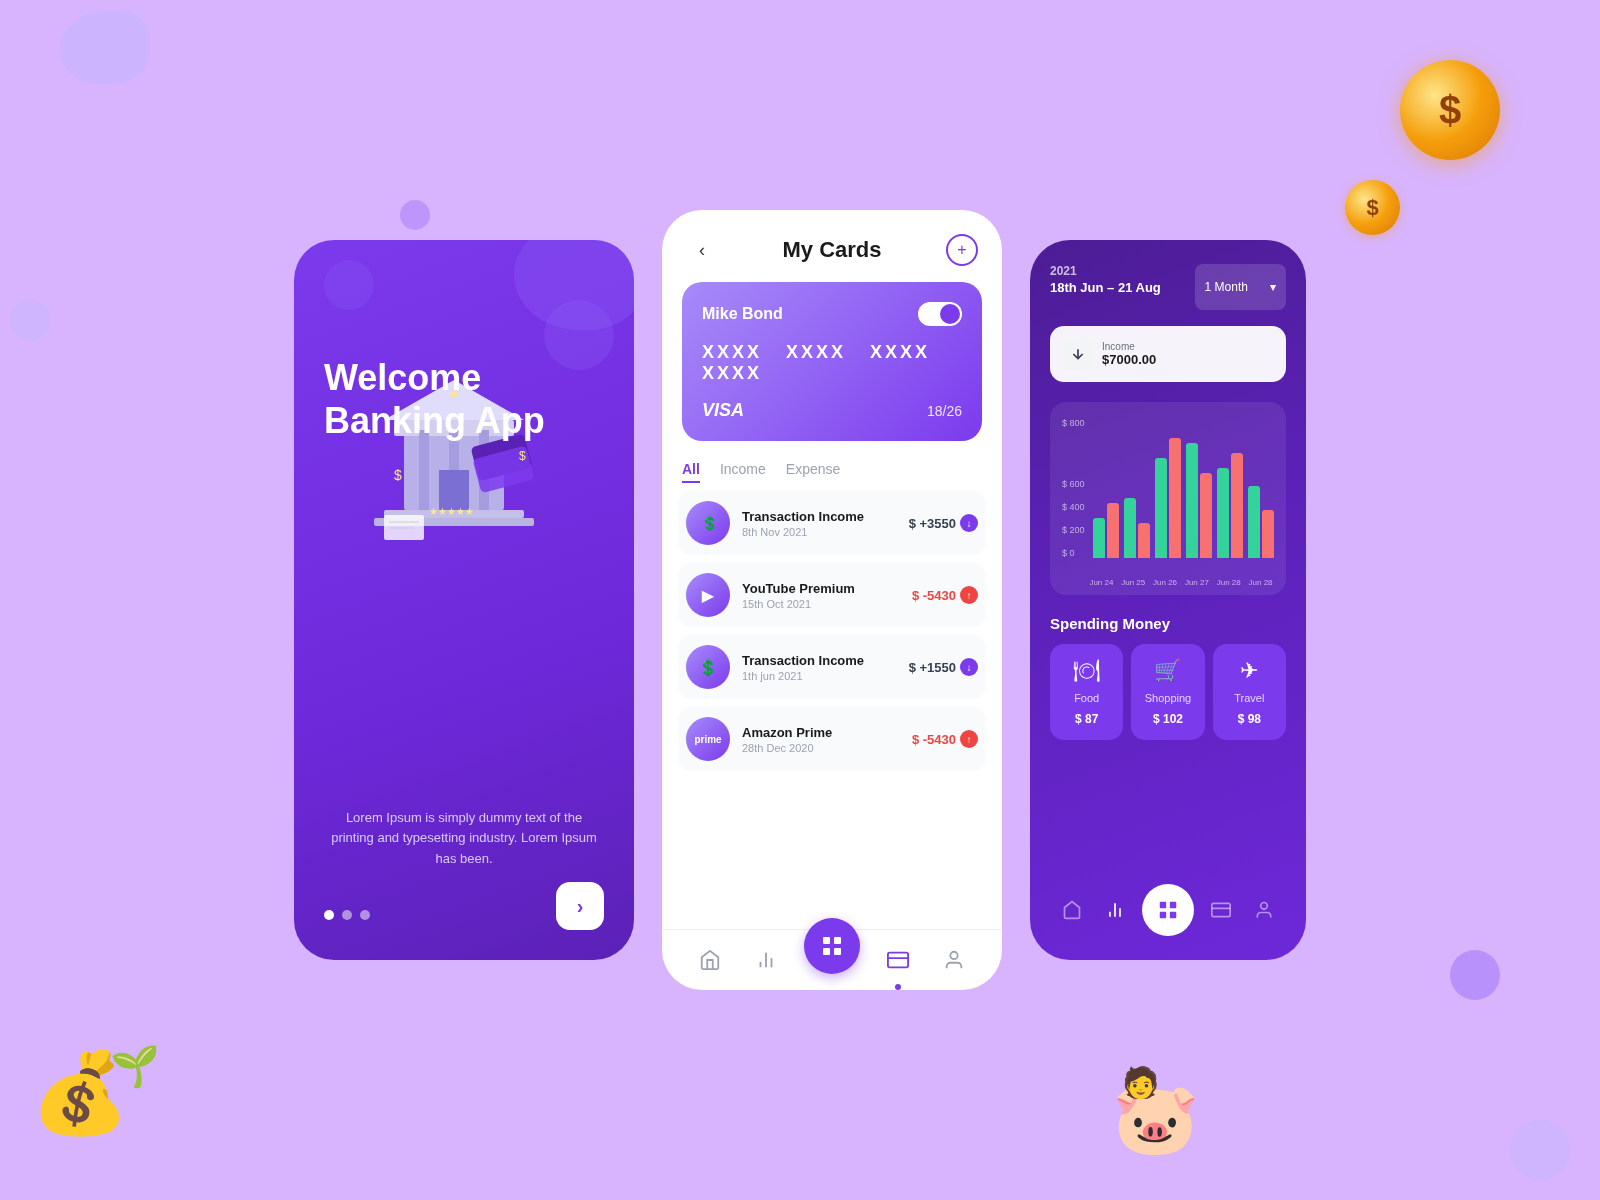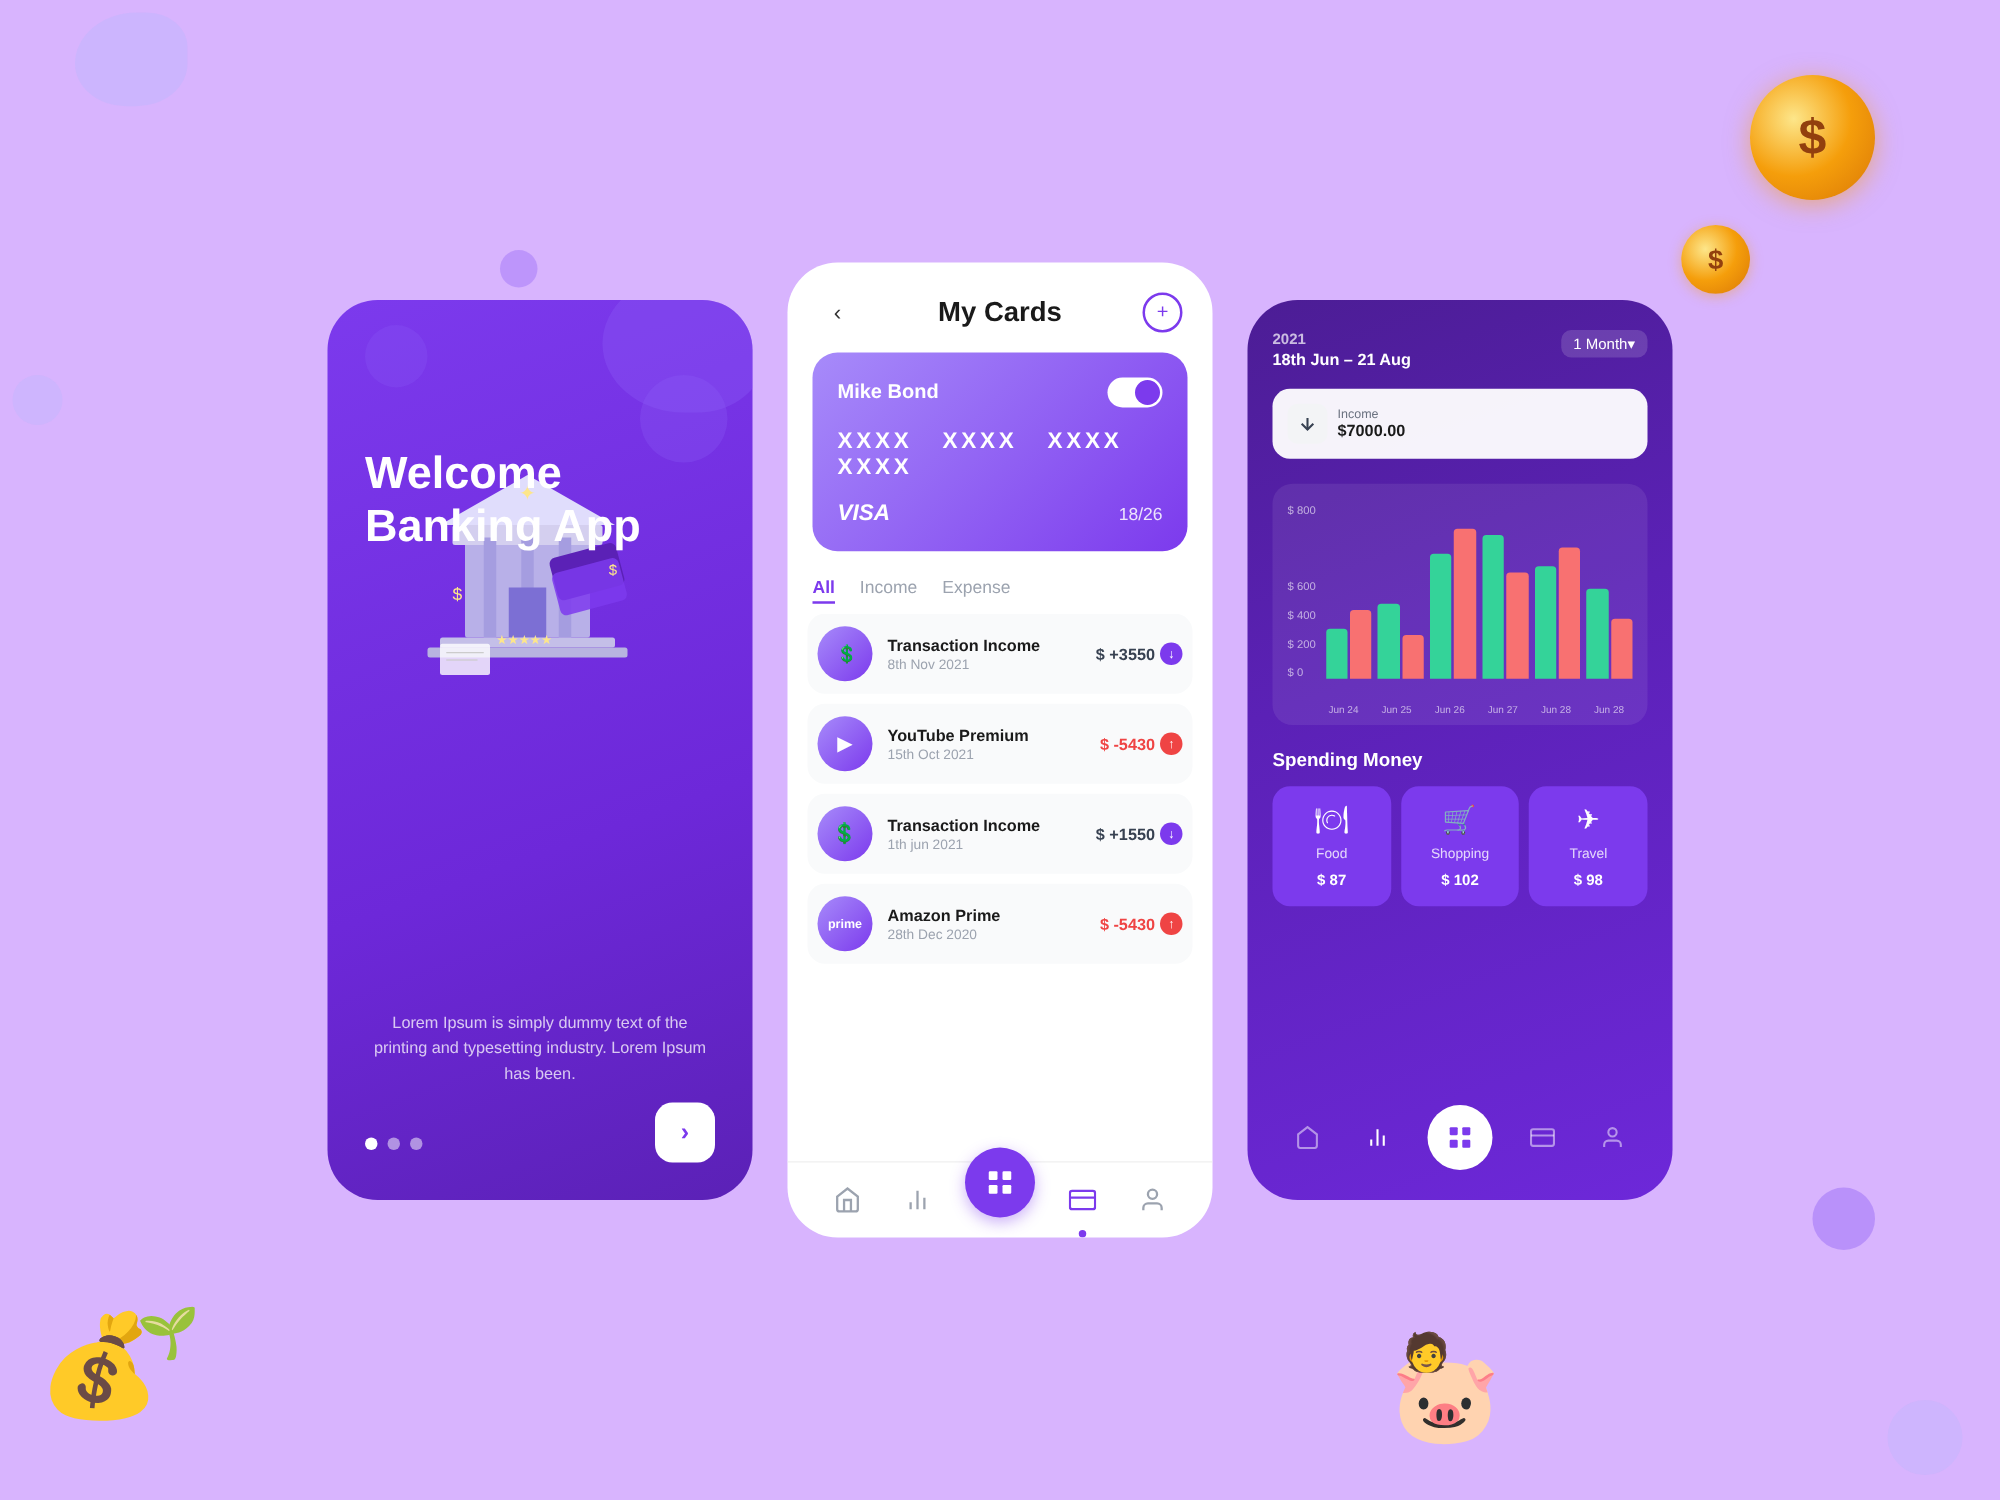--- a/index.html
+++ b/index.html
@@ -359,21 +359,21 @@
       display: flex; align-items: center; justify-content: center;
       cursor: pointer;
       margin-top: -28px;
       color: white;
       font-size: 22px;
       box-shadow: 0 4px 12px rgba(124,58,237,0.4);
     }
 
     
     .panel-chart {
-      width: 340px;
+      width: 276px;
       height: 720px;
       background: linear-gradient(160deg, #4c1d95 0%, #5b21b6 40%, #6d28d9 100%);
       display: flex;
       flex-direction: column;
       padding: 24px 20px;
       color: white;
       border-radius: 40px;
       overflow: hidden;
     }
 
@@ -392,26 +392,26 @@
 
     .chart-date-range p {
       font-size: 13px;
       color: white;
       font-weight: 600;
     }
 
     .month-selector {
       background: rgba(255,255,255,0.15);
       border-radius: 8px;
-      padding: 4px 10px;
+      padding: 16px 10px;
       font-size: 12px;
       color: white;
       display: flex;
       align-items: center;
-      gap: 0;
+      gap: 22px;
       cursor: pointer;
     }
 
     
     .stats-row {
       display: flex;
       gap: 10px;
       margin-bottom: 20px;
     }
 

